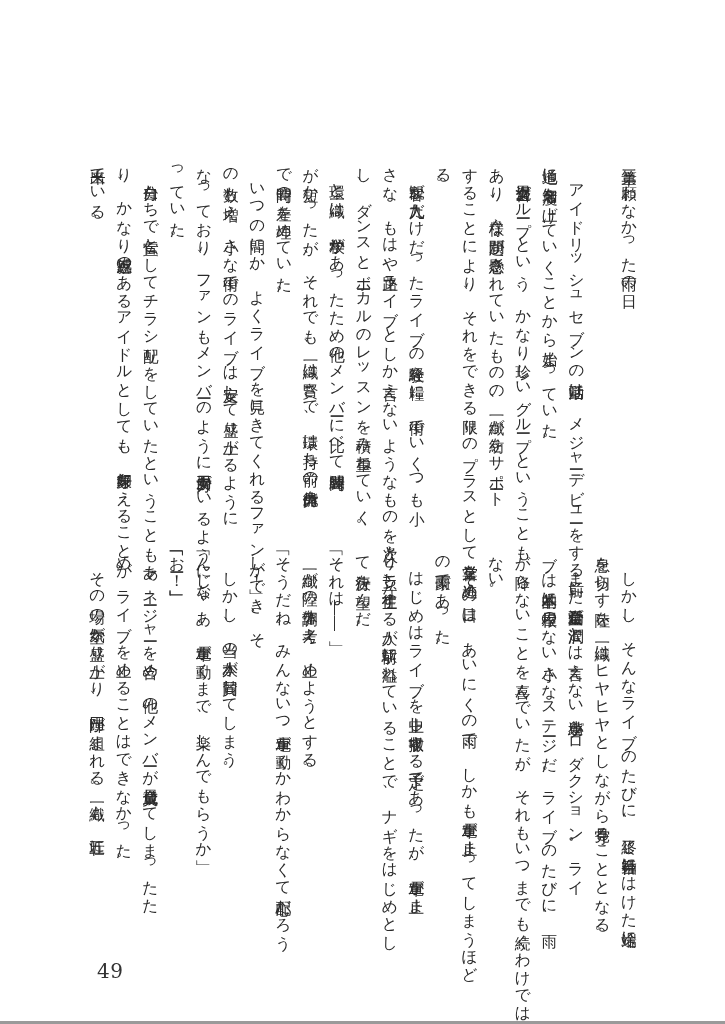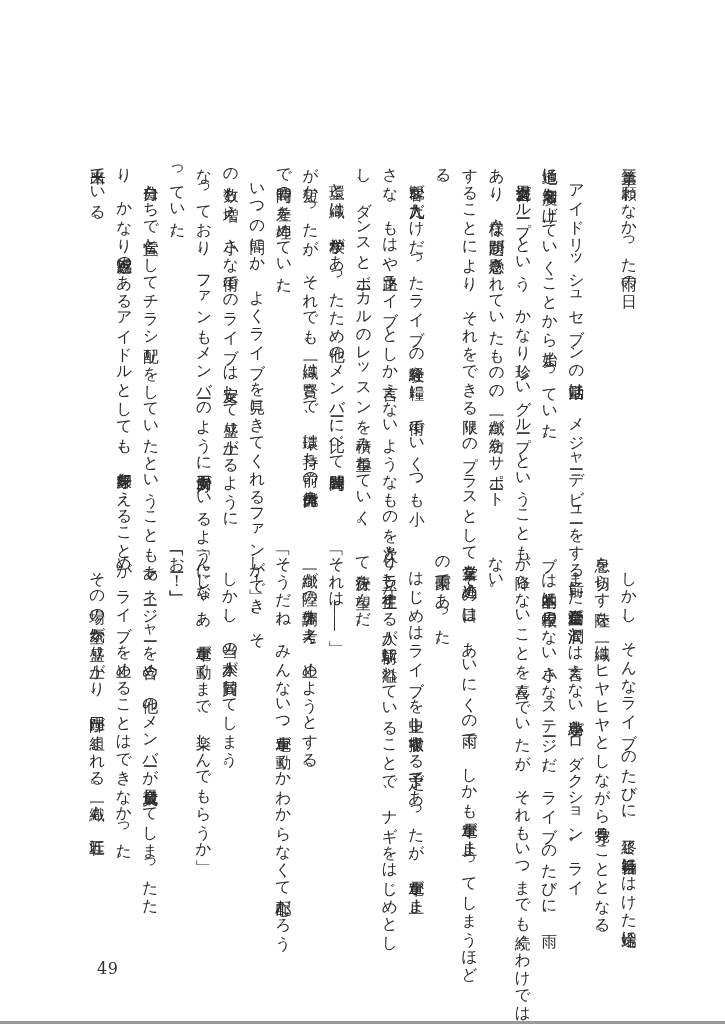--- a/index.html
+++ b/index.html
@@ -49,21 +49,21 @@
       white-space: pre;
     }
     .line {
       display: block;
       white-space: pre;
     }
     .page-number {
       position: absolute;
       left: 97px;
       top: 959px;
-      font-size: 16px;
+      font-size: 20px;
       font-family: "DejaVu Serif", "Liberation Serif", serif;
       color: #333333;
       letter-spacing: 0.5px;
     }
     .bottom-rule {
       position: absolute;
       left: 0;
       top: 1021px;
       width: 725px;
       height: 3px;

